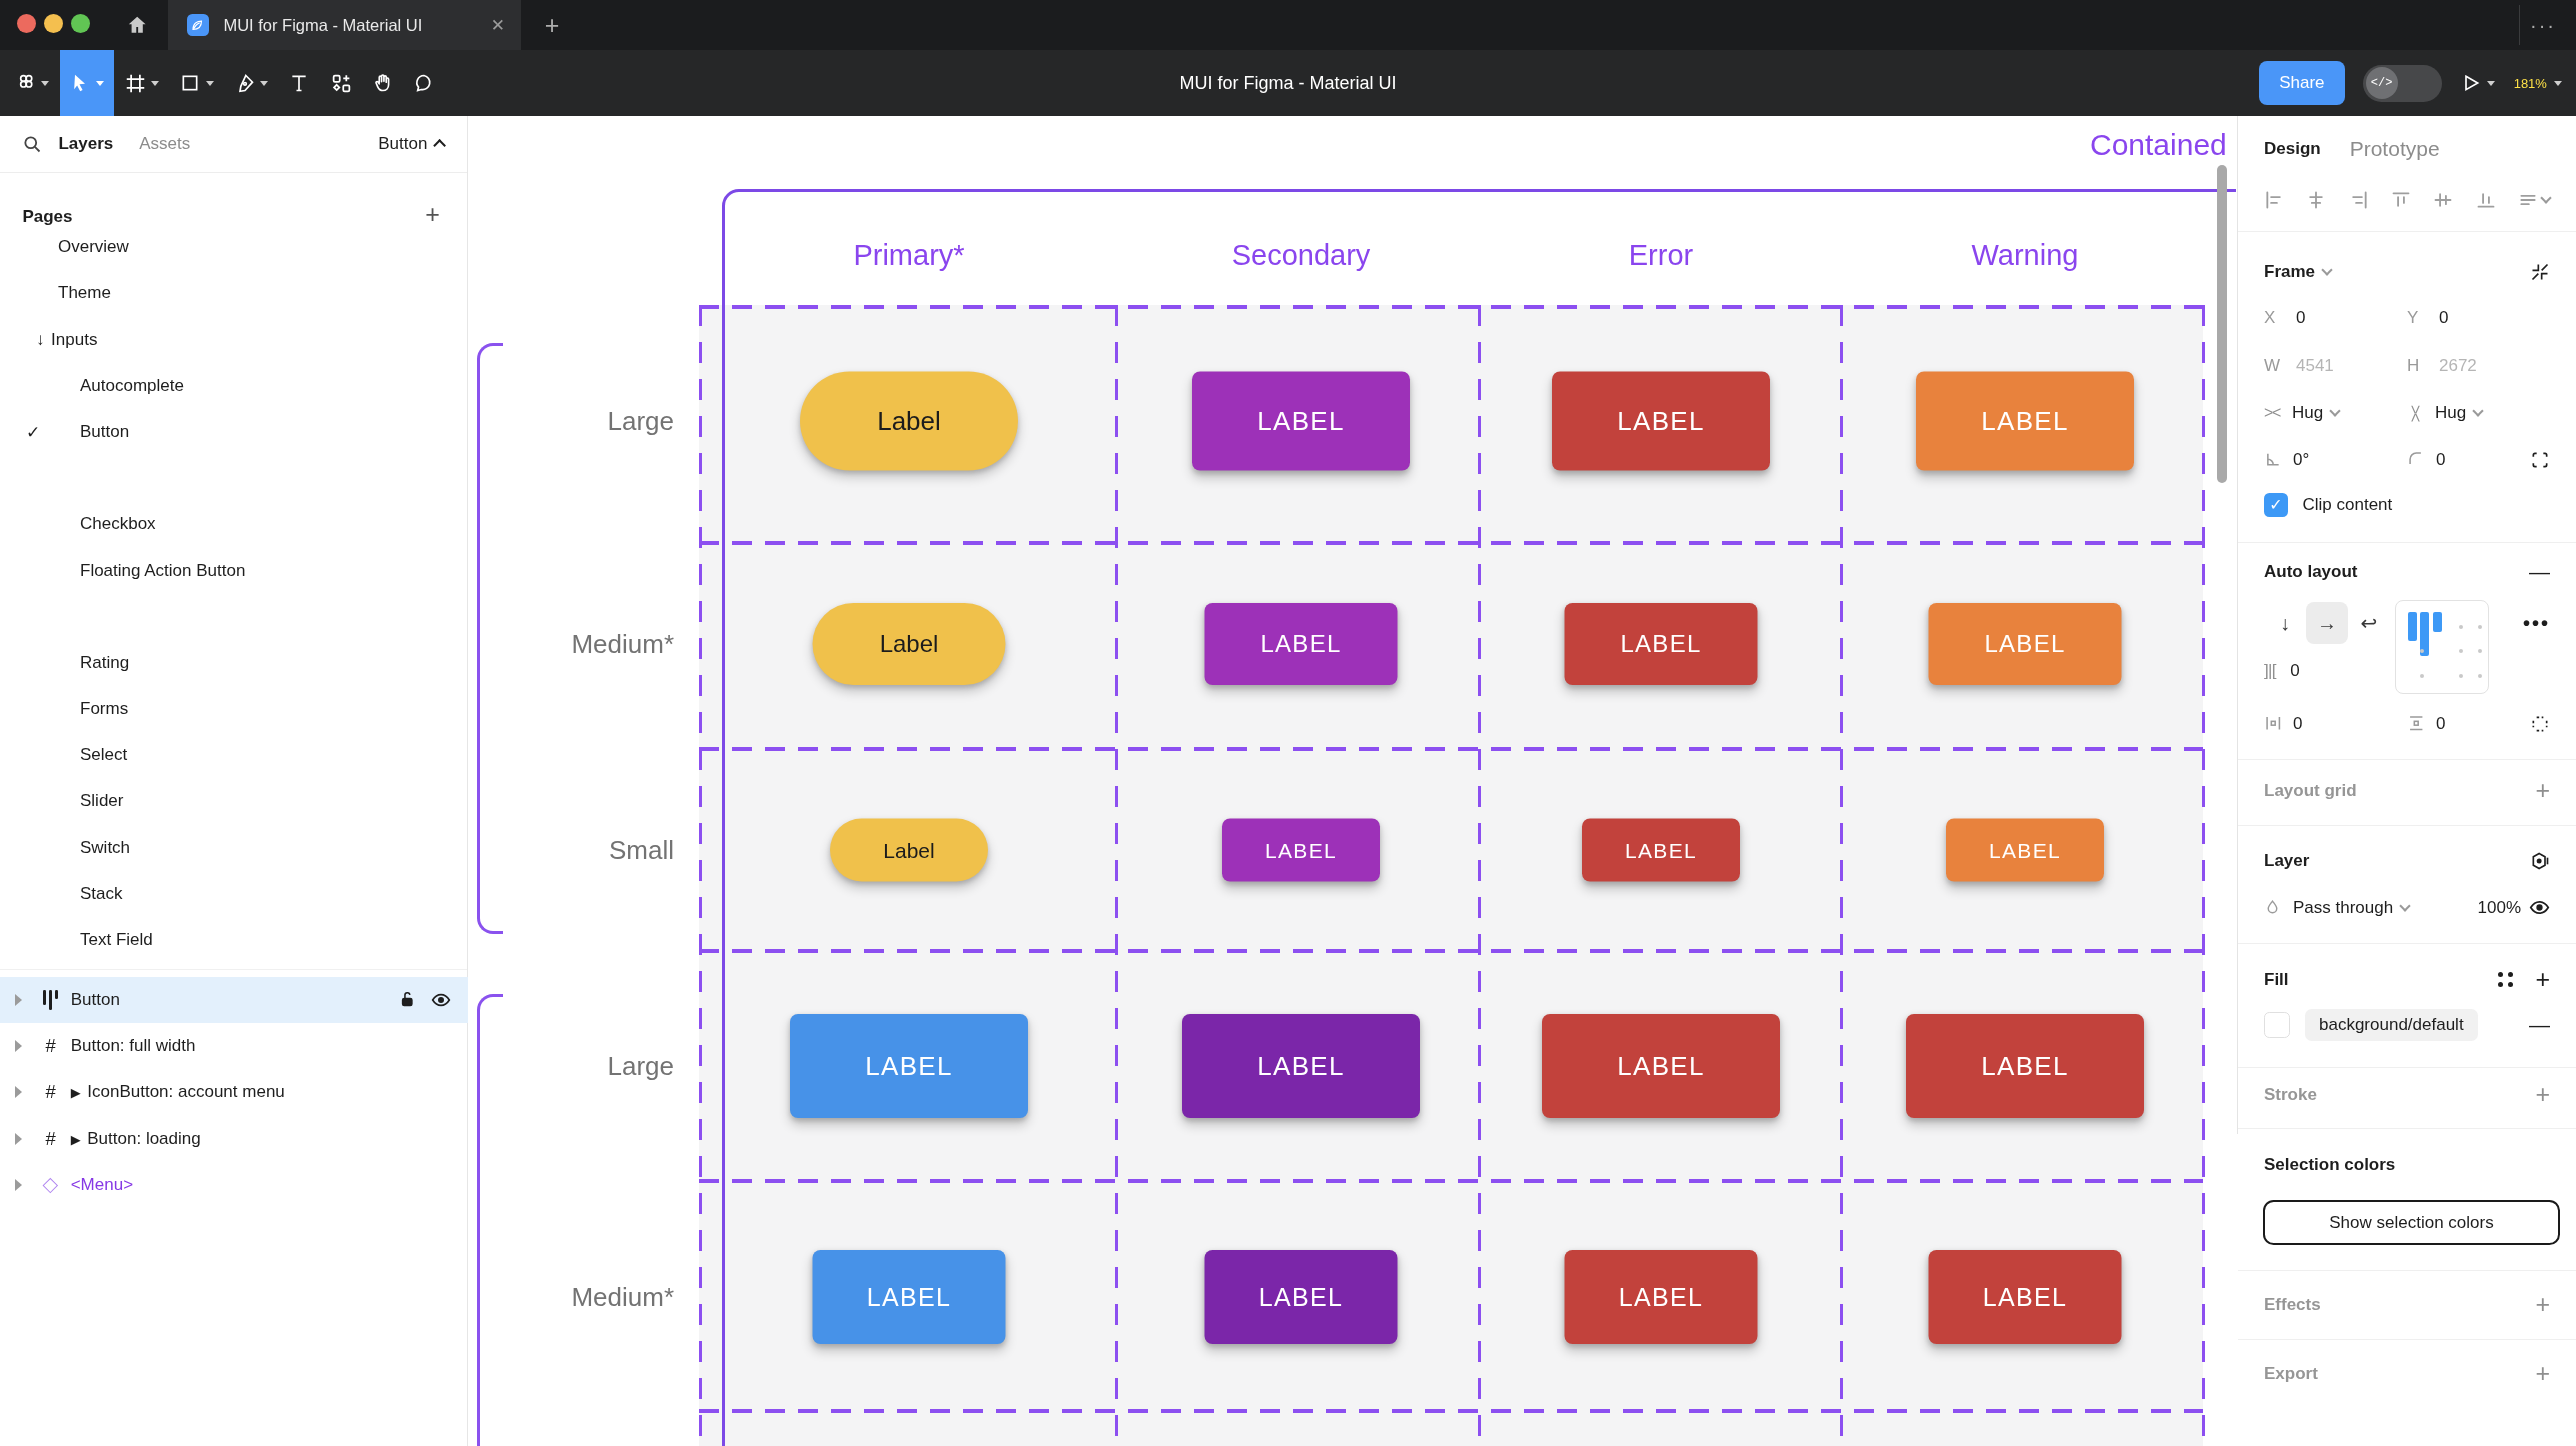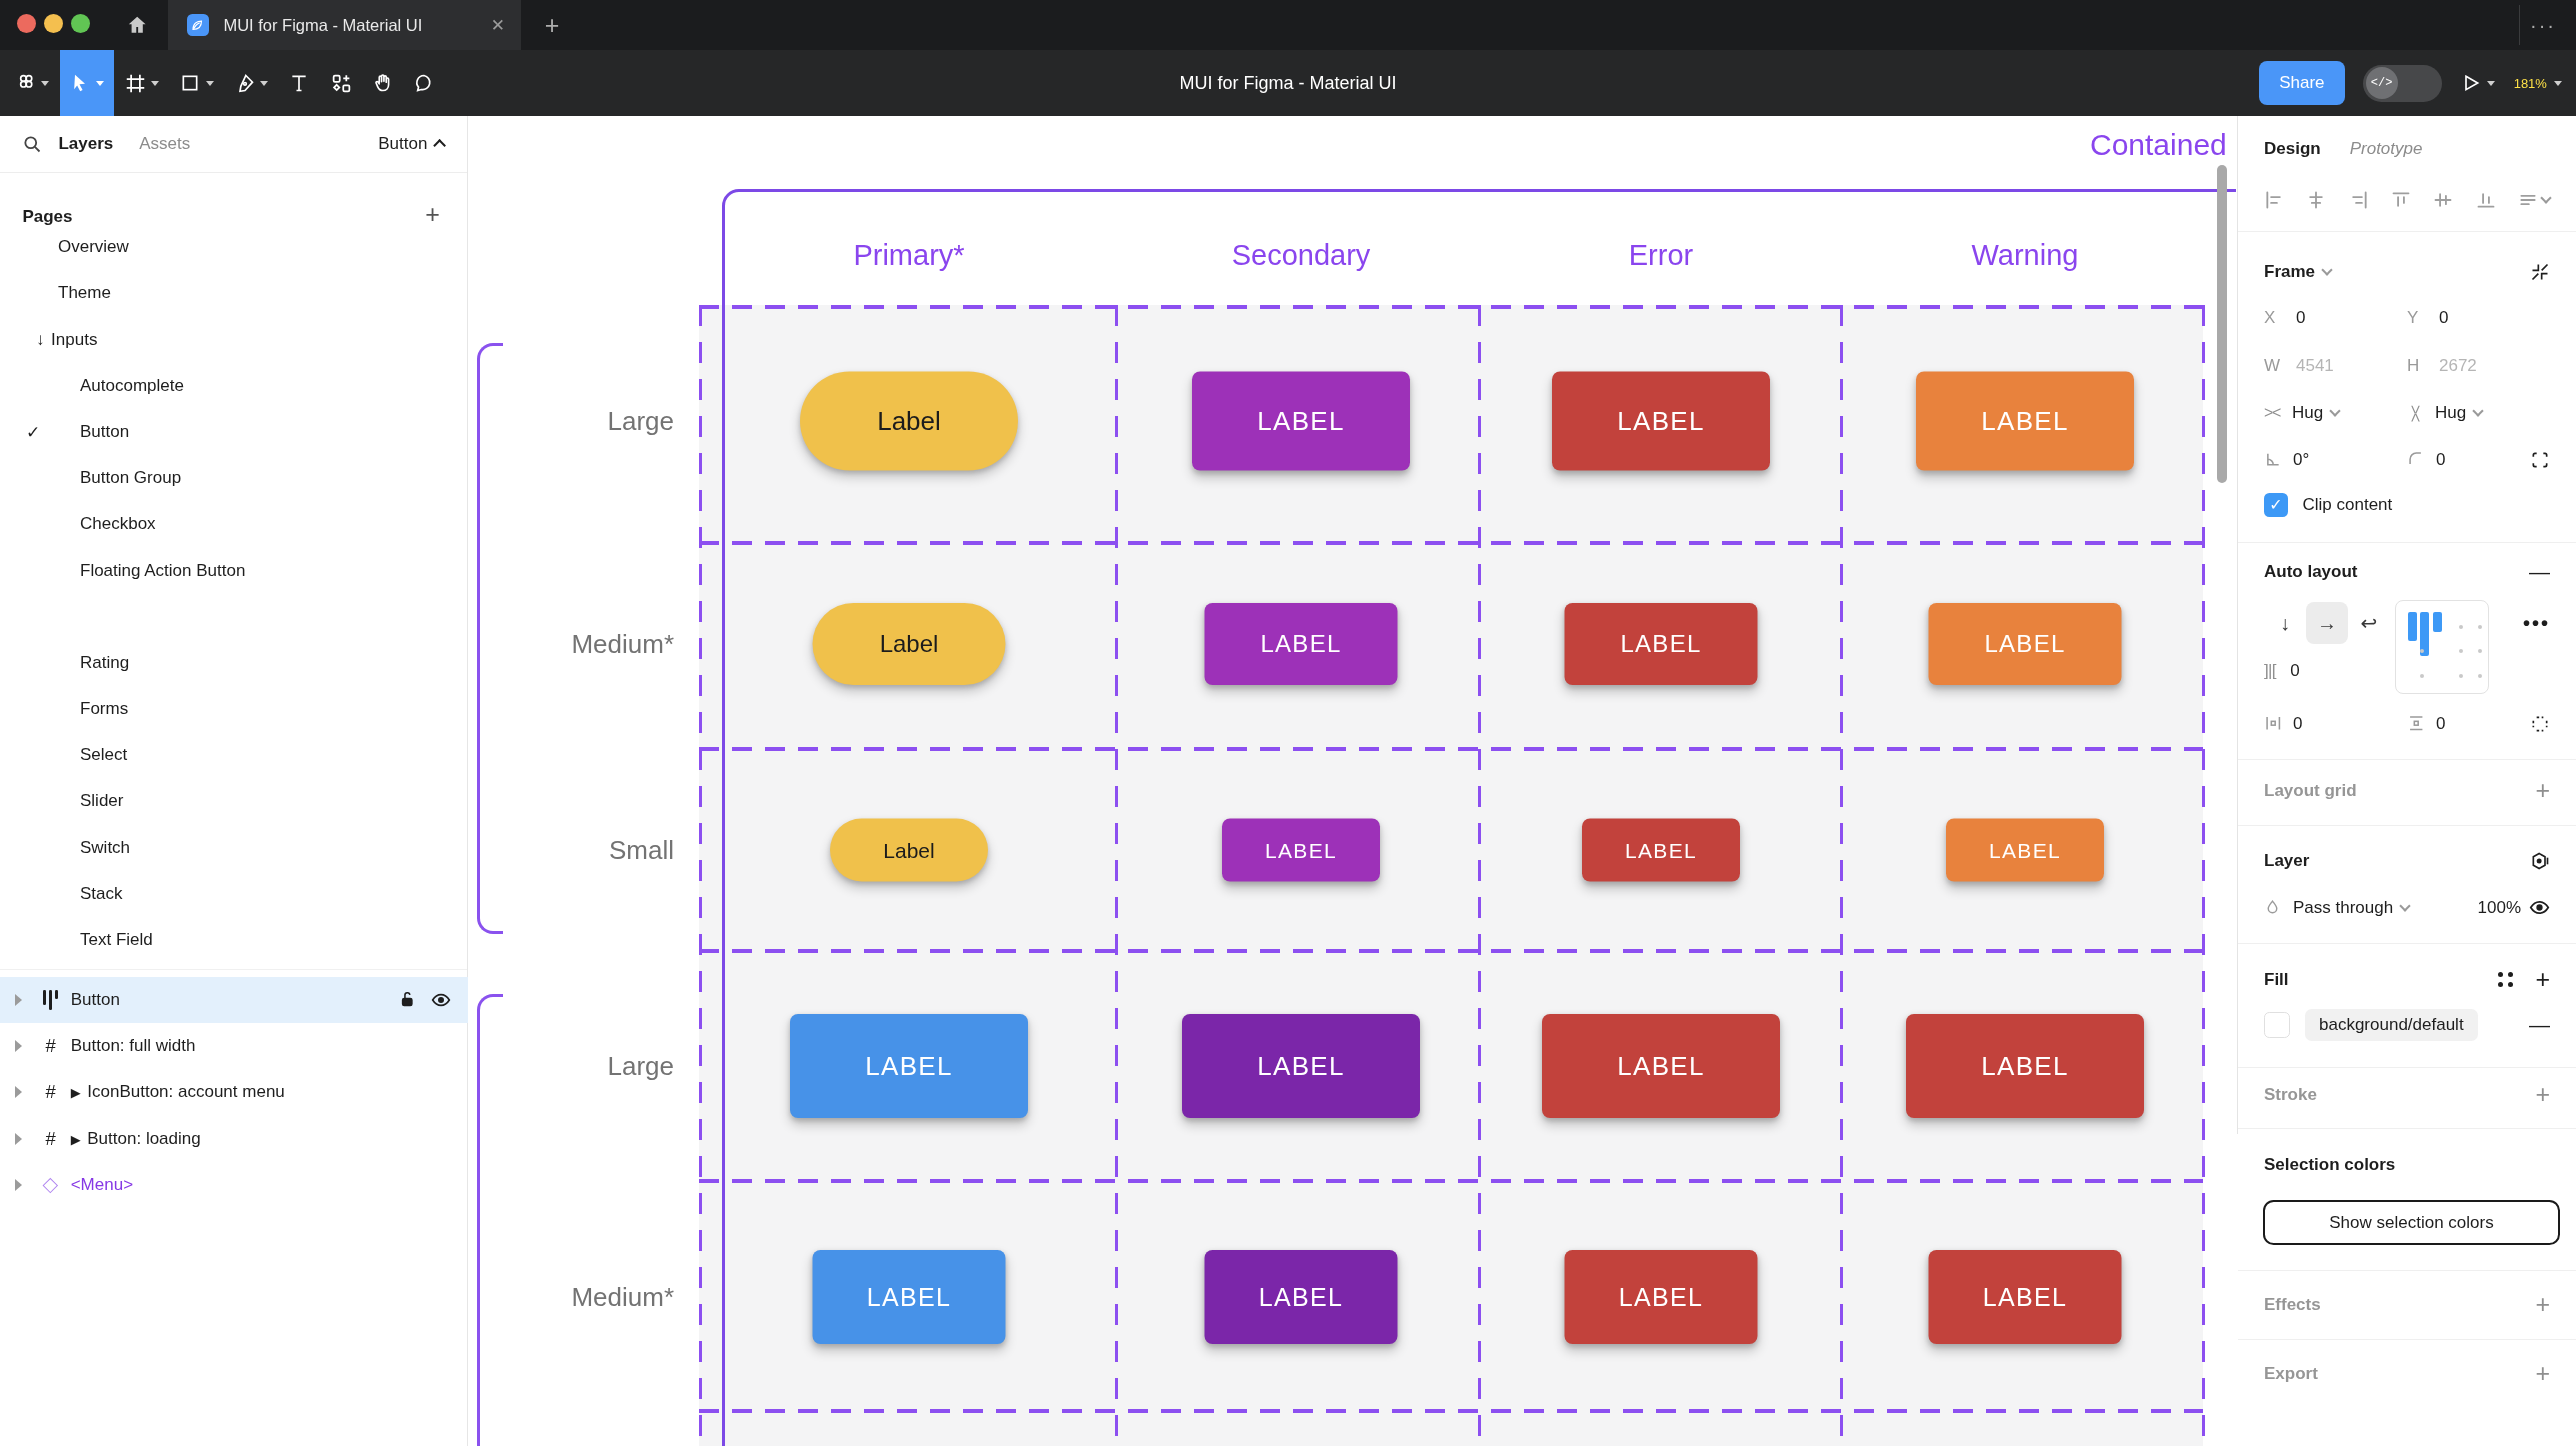--- a/index.html
+++ b/index.html
@@ -82,21 +82,21 @@
   .r3{top:950px;width:238px;height:104px;font-size:26px}
   .r4{top:1181px;width:193px;height:94px;font-size:25px}
   .rl0{top:305px}.rl1{top:528px}.rl2{top:734px}.rl3{top:950px}.rl4{top:1181px}
   .vscroll { position:absolute; left:1749px; top:49px; width:10px; height:318px; border-radius:5.3px; background:#A9A9A9; }
 
   
   .panel { position:absolute; left:2237px; top:116px; width:339px; height:1018px; background:#fff; border-left:1.3px solid #E4E4E4; }
   .prow { position:absolute; left:26px; right:26px; height:29px; display:flex; align-items:center; }
   .pdiv { position:absolute; left:0; width:100%; height:1.3px; background:#EFEFEF; }
   .ptab-on { font-size:17px; font-weight:700; color:#1E1E1E; }
-  .ptab-off { font-size:17px; color:#8C8C8C; margin-left:29px;font-style:italic; }
+  .ptab-off { font-size:21px; color:#8C8C8C; margin-left:29px; }
   .phead { font-size:17px; font-weight:700; color:#1E1E1E; }
   .phead.gray { color:#969696; }
   .plus { margin-left:auto; font-size:25px; color:#8F8F8F; font-weight:400; }
   .minus { margin-left:auto; font-size:21px; color:#1E1E1E; }
   .plabel { font-size:17px; color:#9A9A9A; width:28px; }
   .pvalue { font-size:17px; color:#1E1E1E; margin-left:4px; }
   .pvalue.dim { color:#B5B5B5; }
   .col2 { position:absolute; left:143px; display:flex; align-items:center; }
   .chev-d { width:8px; height:8px; border-right:2px solid #9A9A9A; border-bottom:2px solid #9A9A9A; transform:rotate(45deg); margin-left:8px; margin-top:-4px; }
   .icn { color:#8F8F8F; }
@@ -249,23 +249,20 @@
       <span class="pprefix">↓</span>
       <span class="txt1">Inputs</span>
     </div>
   <div class="pitem" style="top:247px">
       <span class="txt2">Autocomplete</span>
     </div>
   <div class="pitem" style="top:293px">
       <span class="pcheck">✓</span>
       <span class="txt2">Button</span>
     </div>
-  <div class="pitem" style="top:339px">
-      <span class="txt2">Button Group</span>
-    </div>
   <div class="pitem" style="top:385px">
       <span class="txt2">Checkbox</span>
     </div>
   <div class="pitem" style="top:432px">
       <span class="txt2">Floating Action Button</span>
     </div>
   <div class="pitem" style="top:524px">
       <span class="txt2">Rating</span>
     </div>
   <div class="pitem" style="top:570px">

